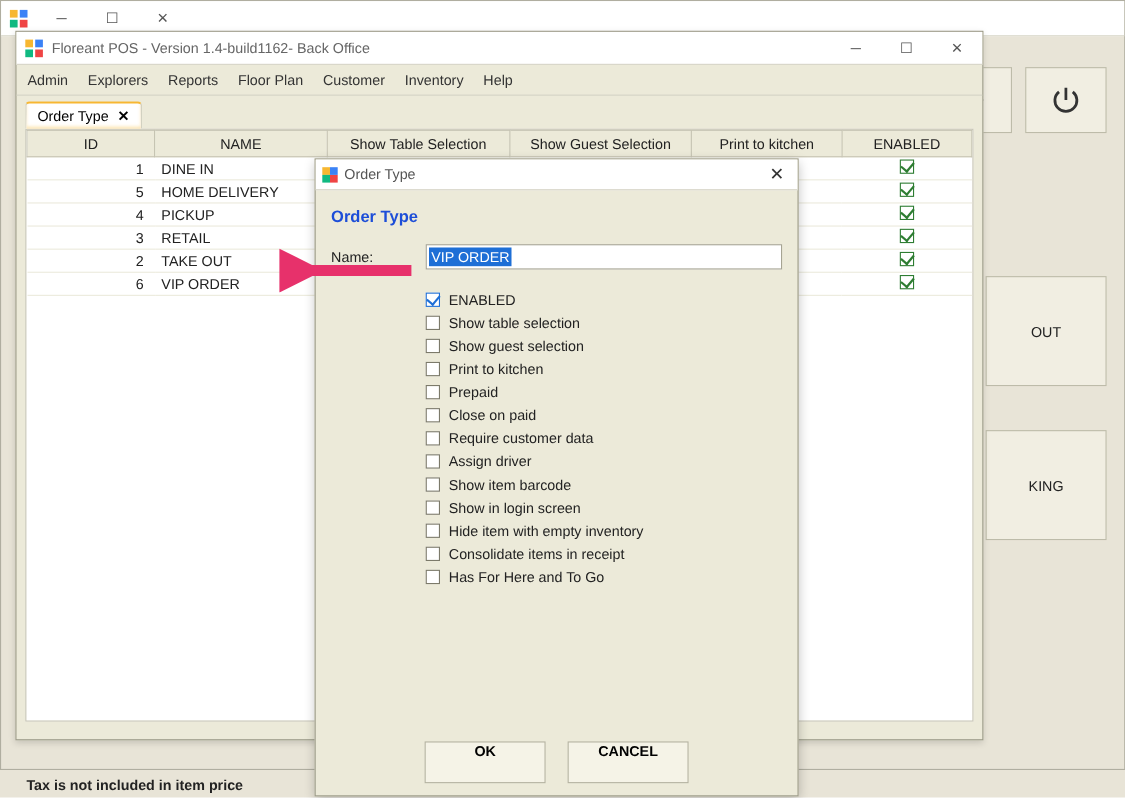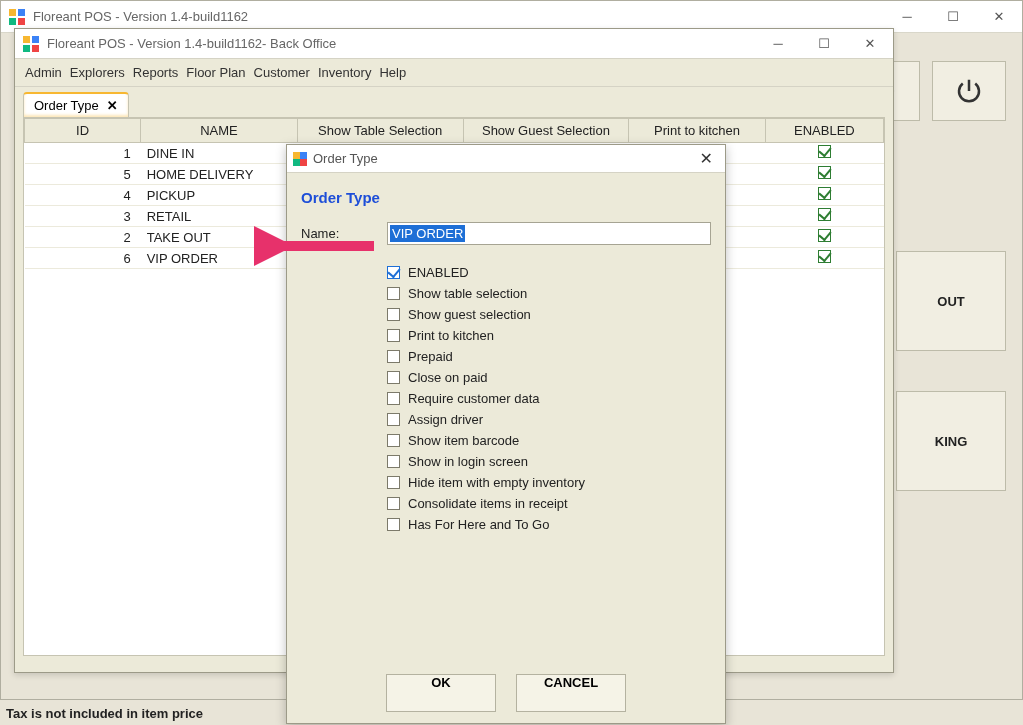--- a/index.html
+++ b/index.html
@@ -23,30 +23,30 @@
   .titlebar-main .title { color:#666; flex:1; }
   .winbtns { display:flex; height:100%; }
   .winbtn { width:46px; display:flex; align-items:center; justify-content:center; color:#555; cursor:default; }
 
   
   .bigbtns { position:absolute; top:60px; right:16px; display:flex; gap:12px; }
   .bigbtn { width:74px; height:60px; border:1px solid #bdbba9; background:#f1eee2; display:flex; align-items:center; justify-content:center; }
 
   
   .side-btns { position:absolute; right:16px; top:250px; width:110px; }
-  .side-btn { height:100px; border:1px solid #bdbba9; background:#f1eee2; display:flex; align-items:center; justify-content:center; margin-bottom:40px; font-size:15px; color:#222;font-weight:bold; }
+  .side-btn { height:100px; border:1px solid #bdbba9; background:#f1eee2; display:flex; align-items:center; justify-content:center; margin-bottom:40px; font-size:15px; color:#222; }
 
   
   .win-bo {
     position:absolute; top:28px; left:14px; width:880px; height:645px;
     background:#ecead9; border:1px solid #9c9a88; box-shadow: 0 2px 6px rgba(0,0,0,.15);
   }
   .titlebar-bo { height:30px; background:#fff; display:flex; align-items:center; border-bottom:1px solid #d5d3c5; }
   .titlebar-bo .title { color:#666; flex:1; }
-  .menubar { height:28px; display:flex; align-items:center; gap:8px; padding:4px 10px; border-bottom:1px solid #d5d3c5; }
+  .menubar { height:28px; display:flex; align-items:center; gap:18px; padding:4px 10px; border-bottom:1px solid #d5d3c5; }
   .menubar span { color:#333; cursor:default; }
   .tabs-row { height:30px; display:flex; align-items:flex-end; padding-left:8px; }
   .tab { background:#fff; border:1px solid #c6c4b2; border-bottom:none; border-radius:4px 4px 0 0; padding:4px 10px; display:flex; align-items:center; gap:8px; box-shadow: 0 -2px 3px rgba(247,183,49,.35) inset; border-top:2px solid #f7b731;}
   .tab .x { font-weight:bold; }
 
   .grid-wrap { margin:0 8px; background:#fff; border:1px solid #c6c4b2; height:calc(100% - 30px - 28px - 30px - 16px); overflow:hidden; }
   .grid { width:100%; border-collapse:collapse; }
   .grid th { background:#ecead9; border:1px solid #c6c4b2; padding:4px 6px; font-weight:normal; color:#222; height:20px; }
   .grid td { border-bottom:1px solid #eceadc; padding:2px 6px; color:#222; height:18px; }
   .grid td.right { text-align:right; padding-right:10px; }
@@ -72,32 +72,31 @@
   .cb { width:13px; height:13px; border:1px solid #7c7a6a; background:#fff; display:inline-block; position:relative; }
   .cb.on { border-color:#1e6fd6; }
   .cb.on::after { content:""; position:absolute; left:2px; top:-1px; width:6px; height:9px; border:solid #1e6fd6; border-width:0 2px 2px 0; transform:rotate(40deg); }
   .dlg-footer { position:absolute; bottom:0; left:0; right:0; height:60px; display:flex; align-items:center; justify-content:center; gap:20px; }
   .dlg-btn { width:110px; height:38px; border:1px solid #b4b2a0; background:#f5f3e7; display:flex; align-items:flex-start; justify-content:center; font-weight:bold; cursor:default; }
 
   
   .arrow-anno { position:absolute; z-index:60; top:226px; left:254px; pointer-events:none; }
 
   
-  .statusbar { position:absolute; left:6px; bottom:4px; font-weight:bold; color:#222; }
+  .statusbar { position:absolute; left:24px; bottom:4px; font-weight:bold; color:#222; }
 </style>
 </head>
 <body>
 
 <div class="win-main">
   <div class="titlebar-main">
     <span class="appicon">
         <span class="bl"></span>
         <span class="br"></span>
       </span>
-    <span class="title">Floreant POS - Version 1.4-build1162</span>
     <div class="winbtns">
       <div class="winbtn">─</div>
       <div class="winbtn">☐</div>
       <div class="winbtn">✕</div>
     </div>
   </div>
 
   <div class="bigbtns">
     <div class="bigbtn">
       <svg width="32" height="32" viewBox="0 0 24 24">

